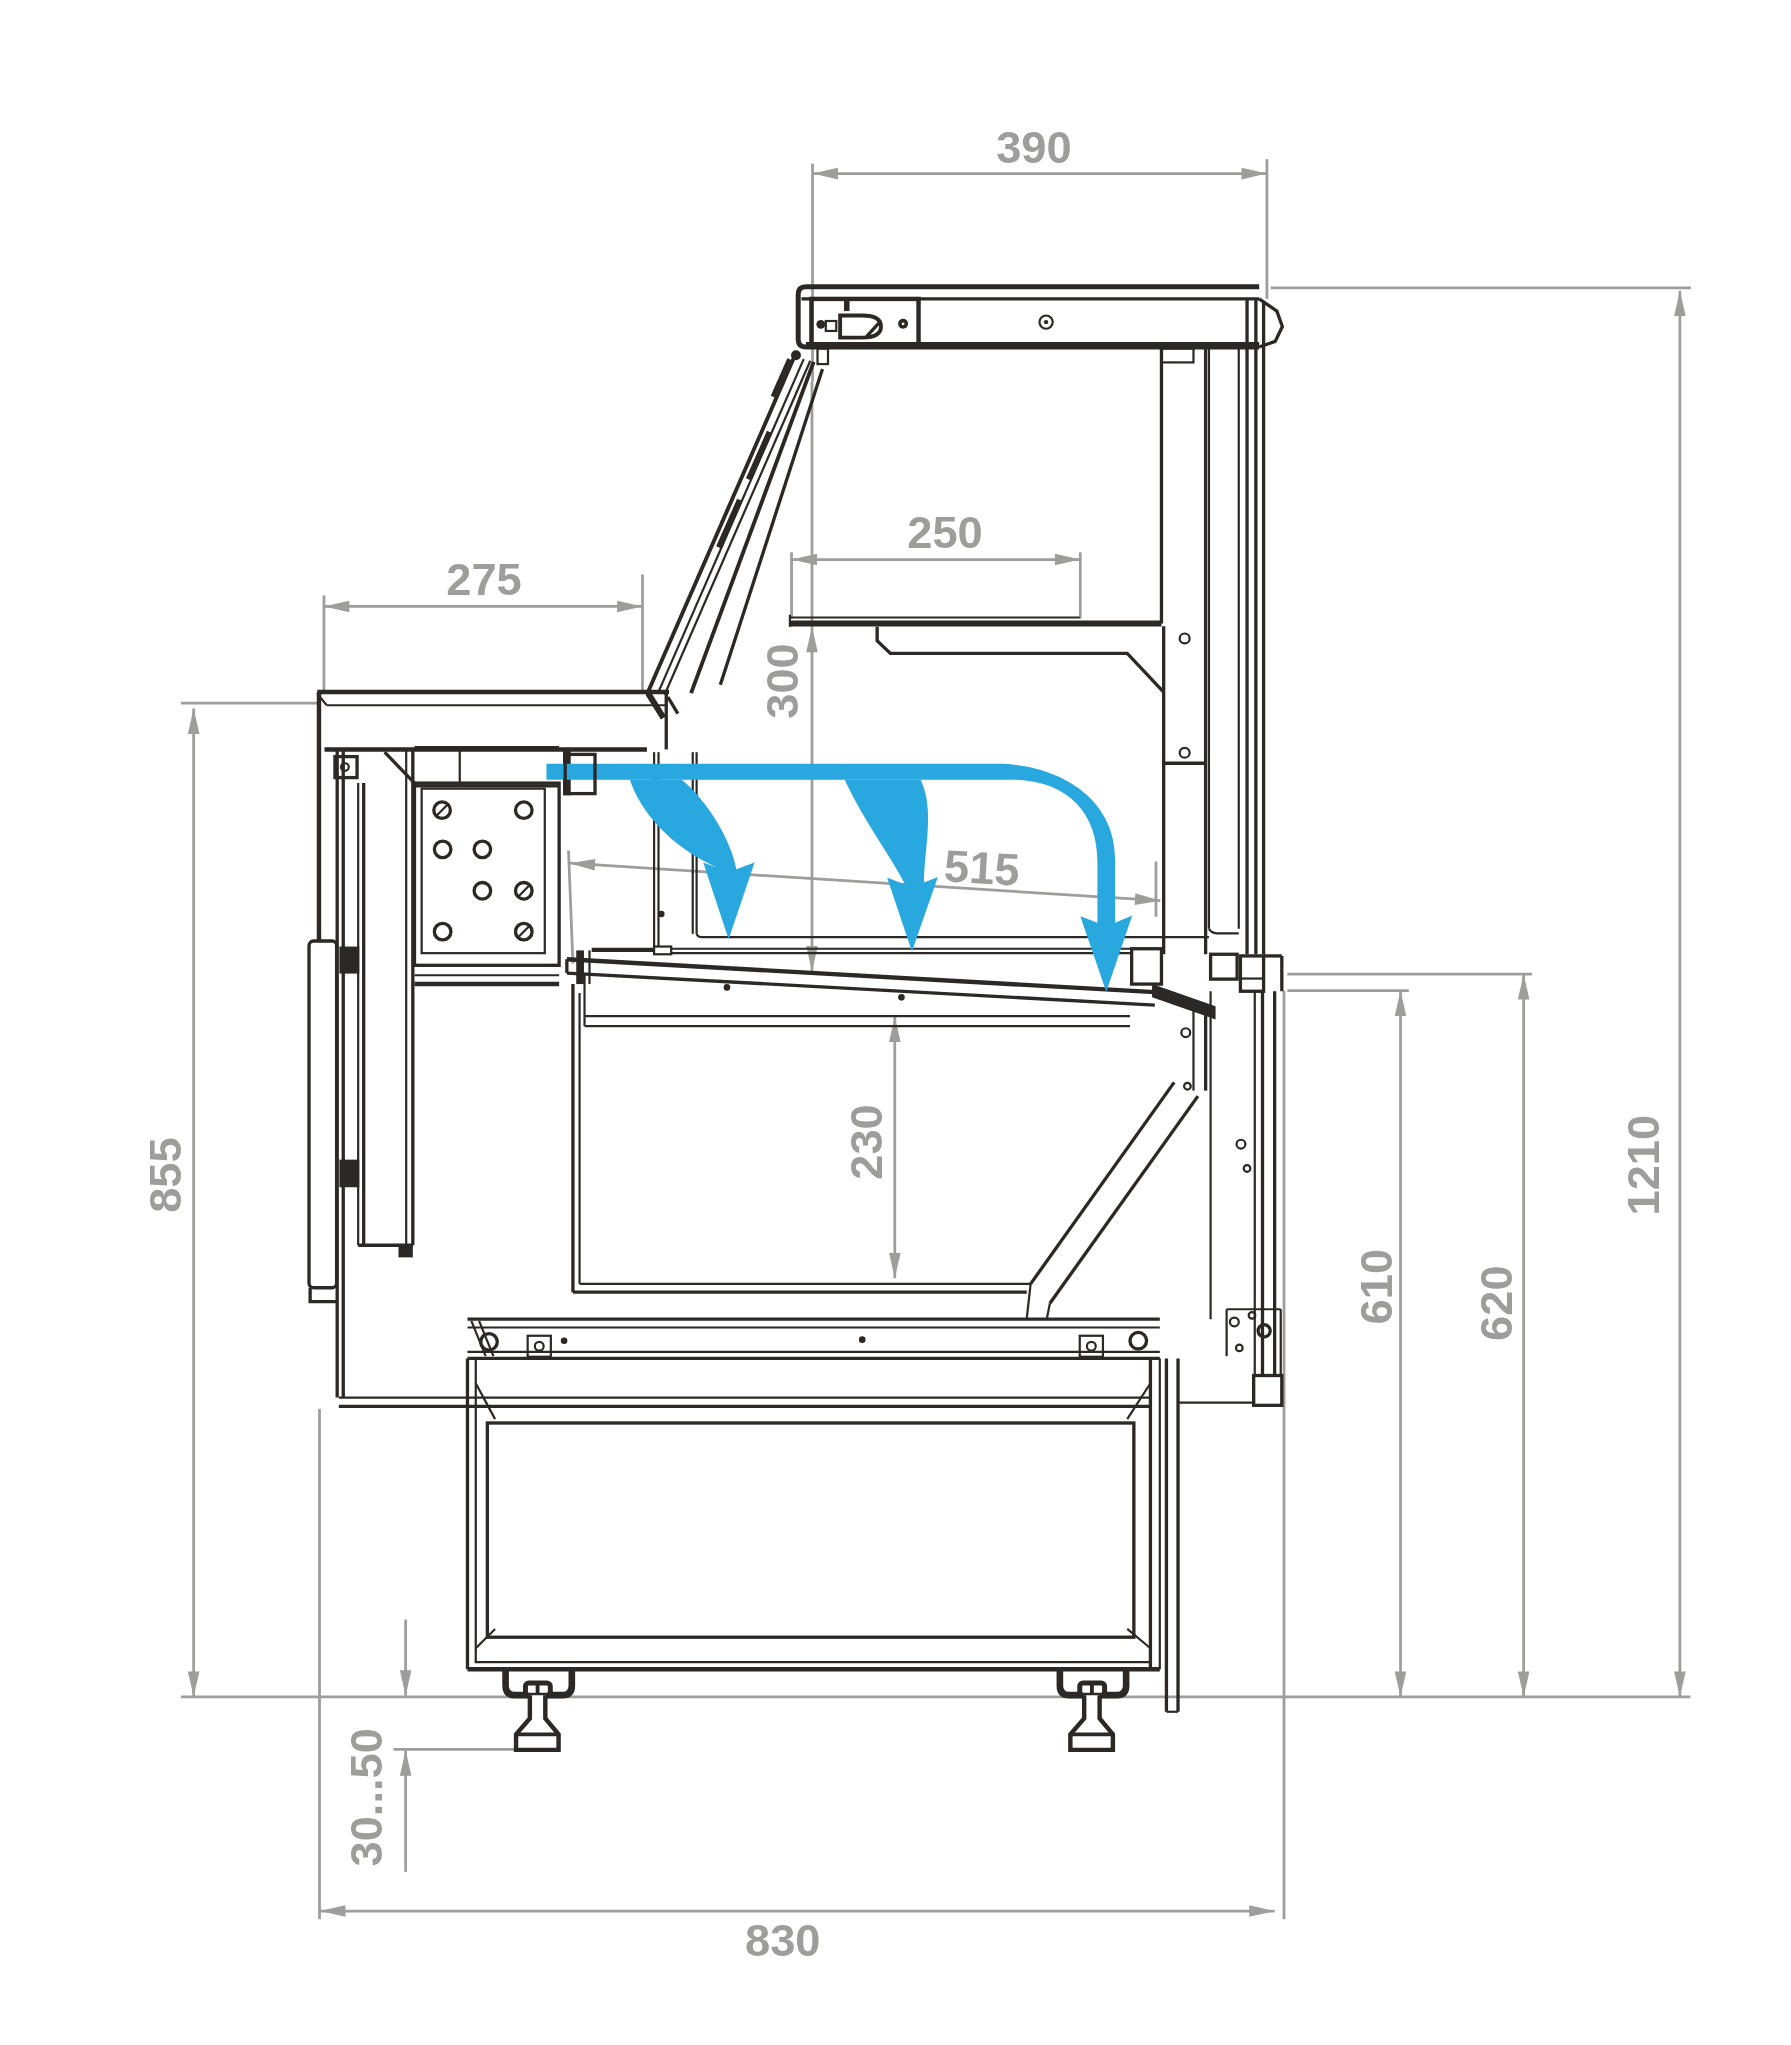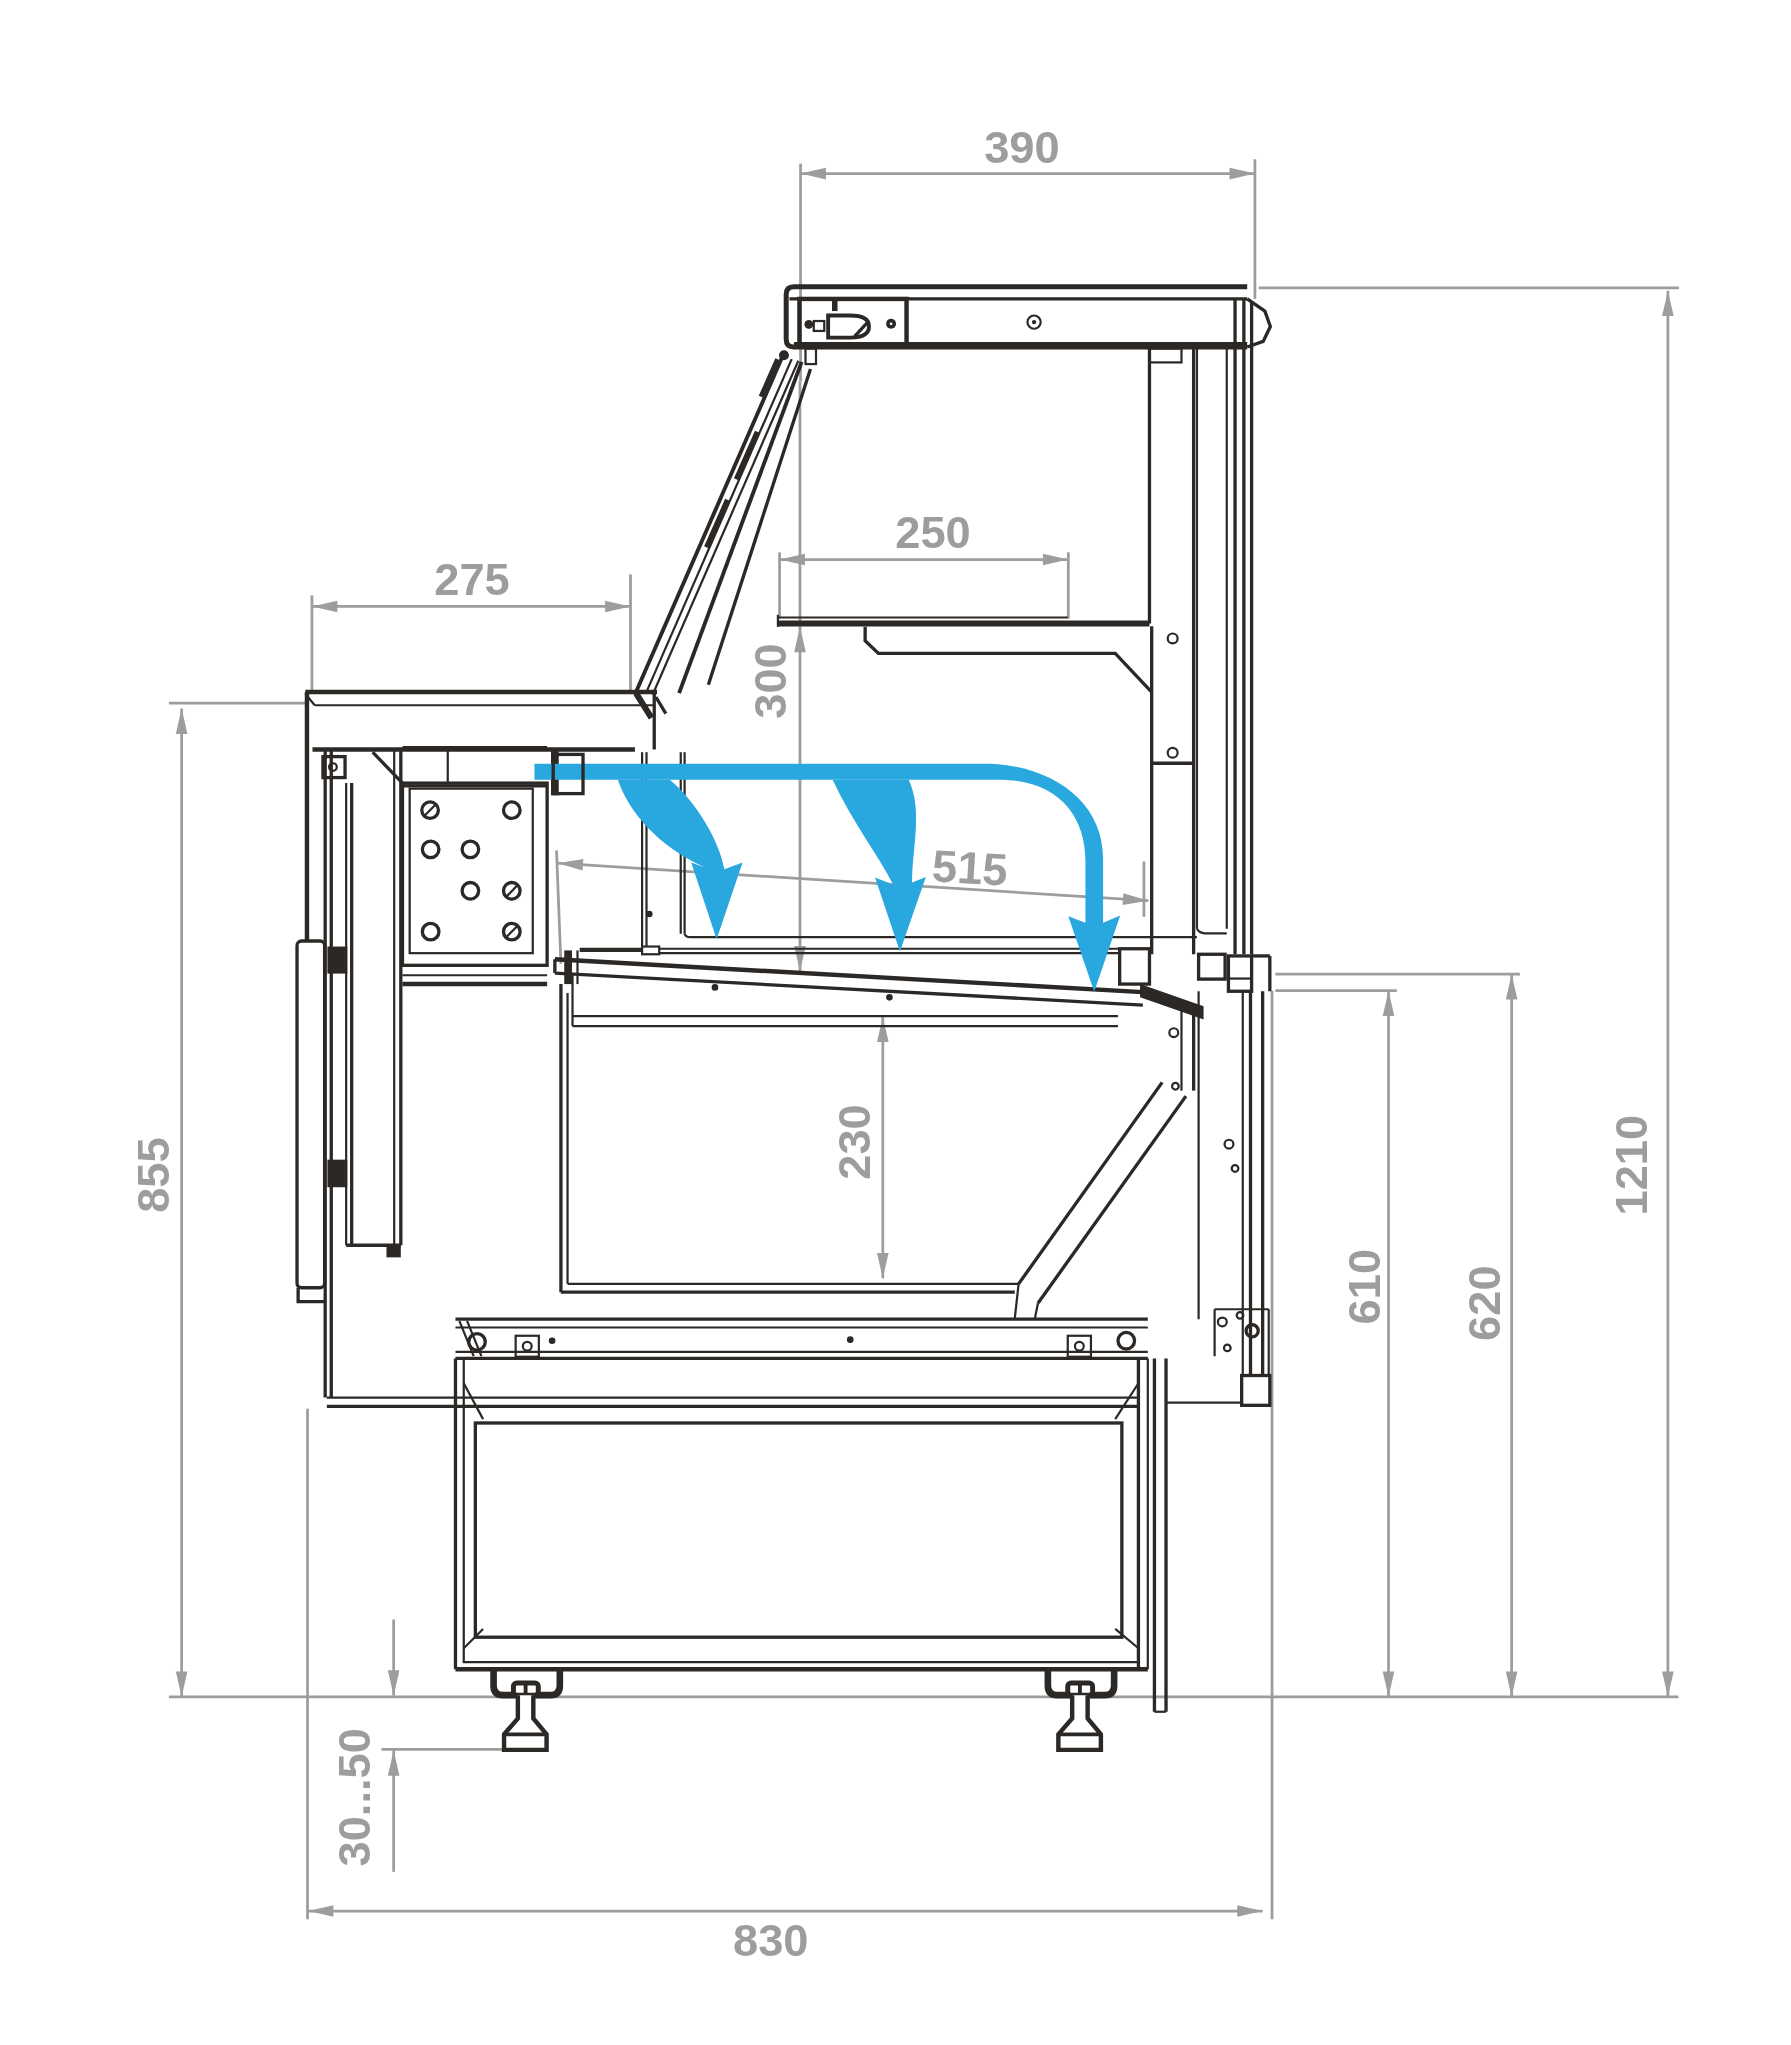--- a/index.html
+++ b/index.html
@@ -1,16 +1,16 @@
 <!DOCTYPE html>
 <html style="font-size:8.8px"><head>
 <meta charset="utf-8">
 <style>
 html,body{margin:0;padding:0;background:#ffffff;}
-#page{position:relative;width:1727px;height:2046px;background:#fff;overflow:hidden;}
+#page{position:relative;width:1727px;height:2046px;background:#fff;overflow:hidden;padding-left:12px;}
 text{font-family:"Liberation Sans",sans-serif;font-weight:bold;fill:#9d9d9c;}
 .d{stroke:#9d9d9c;stroke-width:5;fill:none;}
 .b4{stroke:#2b2826;stroke-width:4;fill:none;}
 .b6{stroke:#2b2826;stroke-width:6;fill:none;}
 .b8{stroke:#2b2826;stroke-width:8;fill:none;}
 .b11{stroke:#2b2826;stroke-width:11;fill:none;}
 </style>
 </head>
 <body>
 <div id="page">

